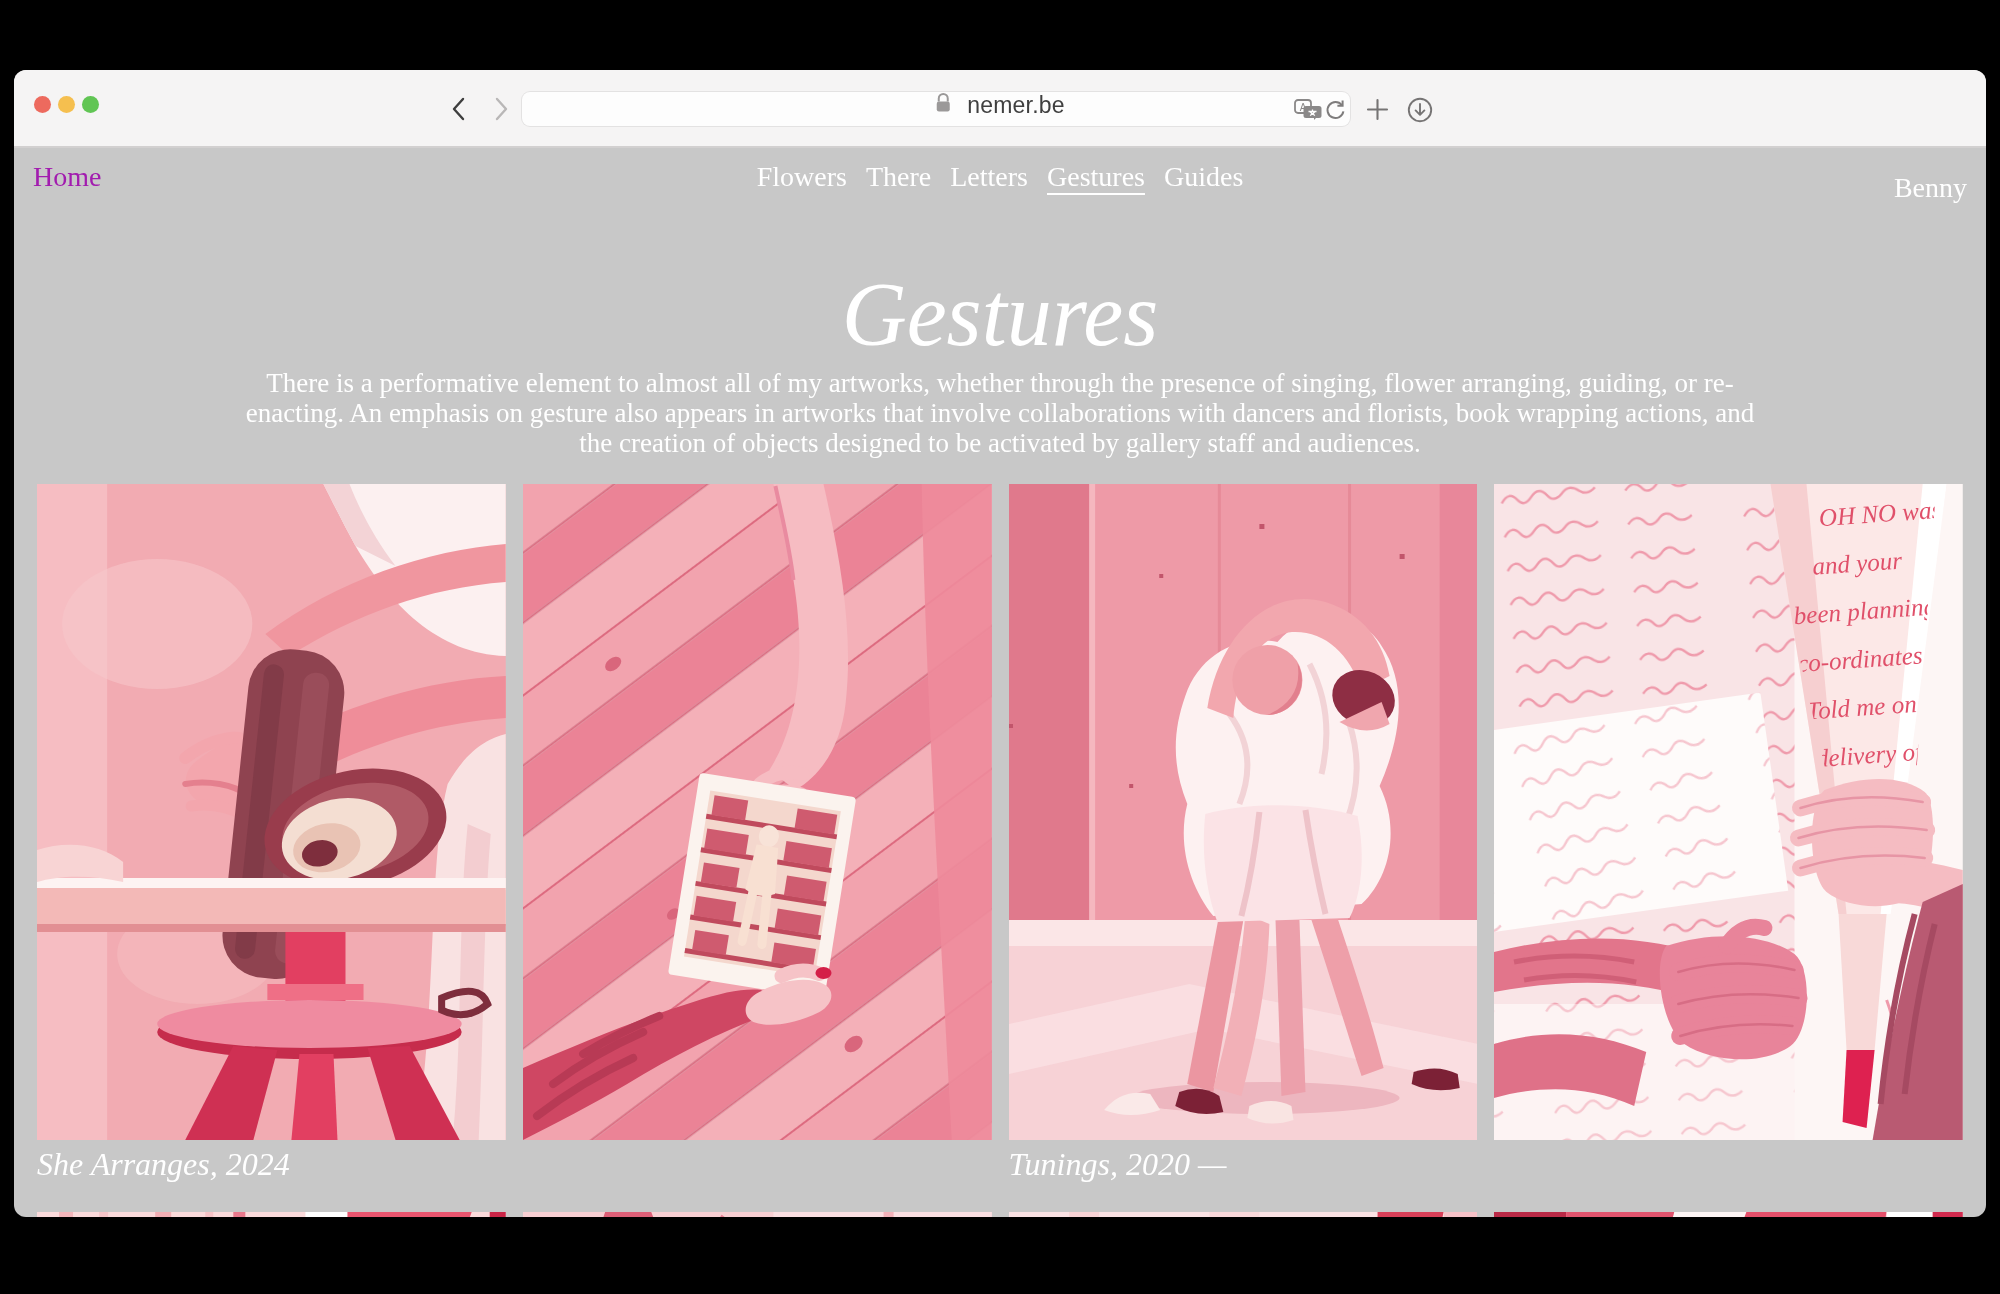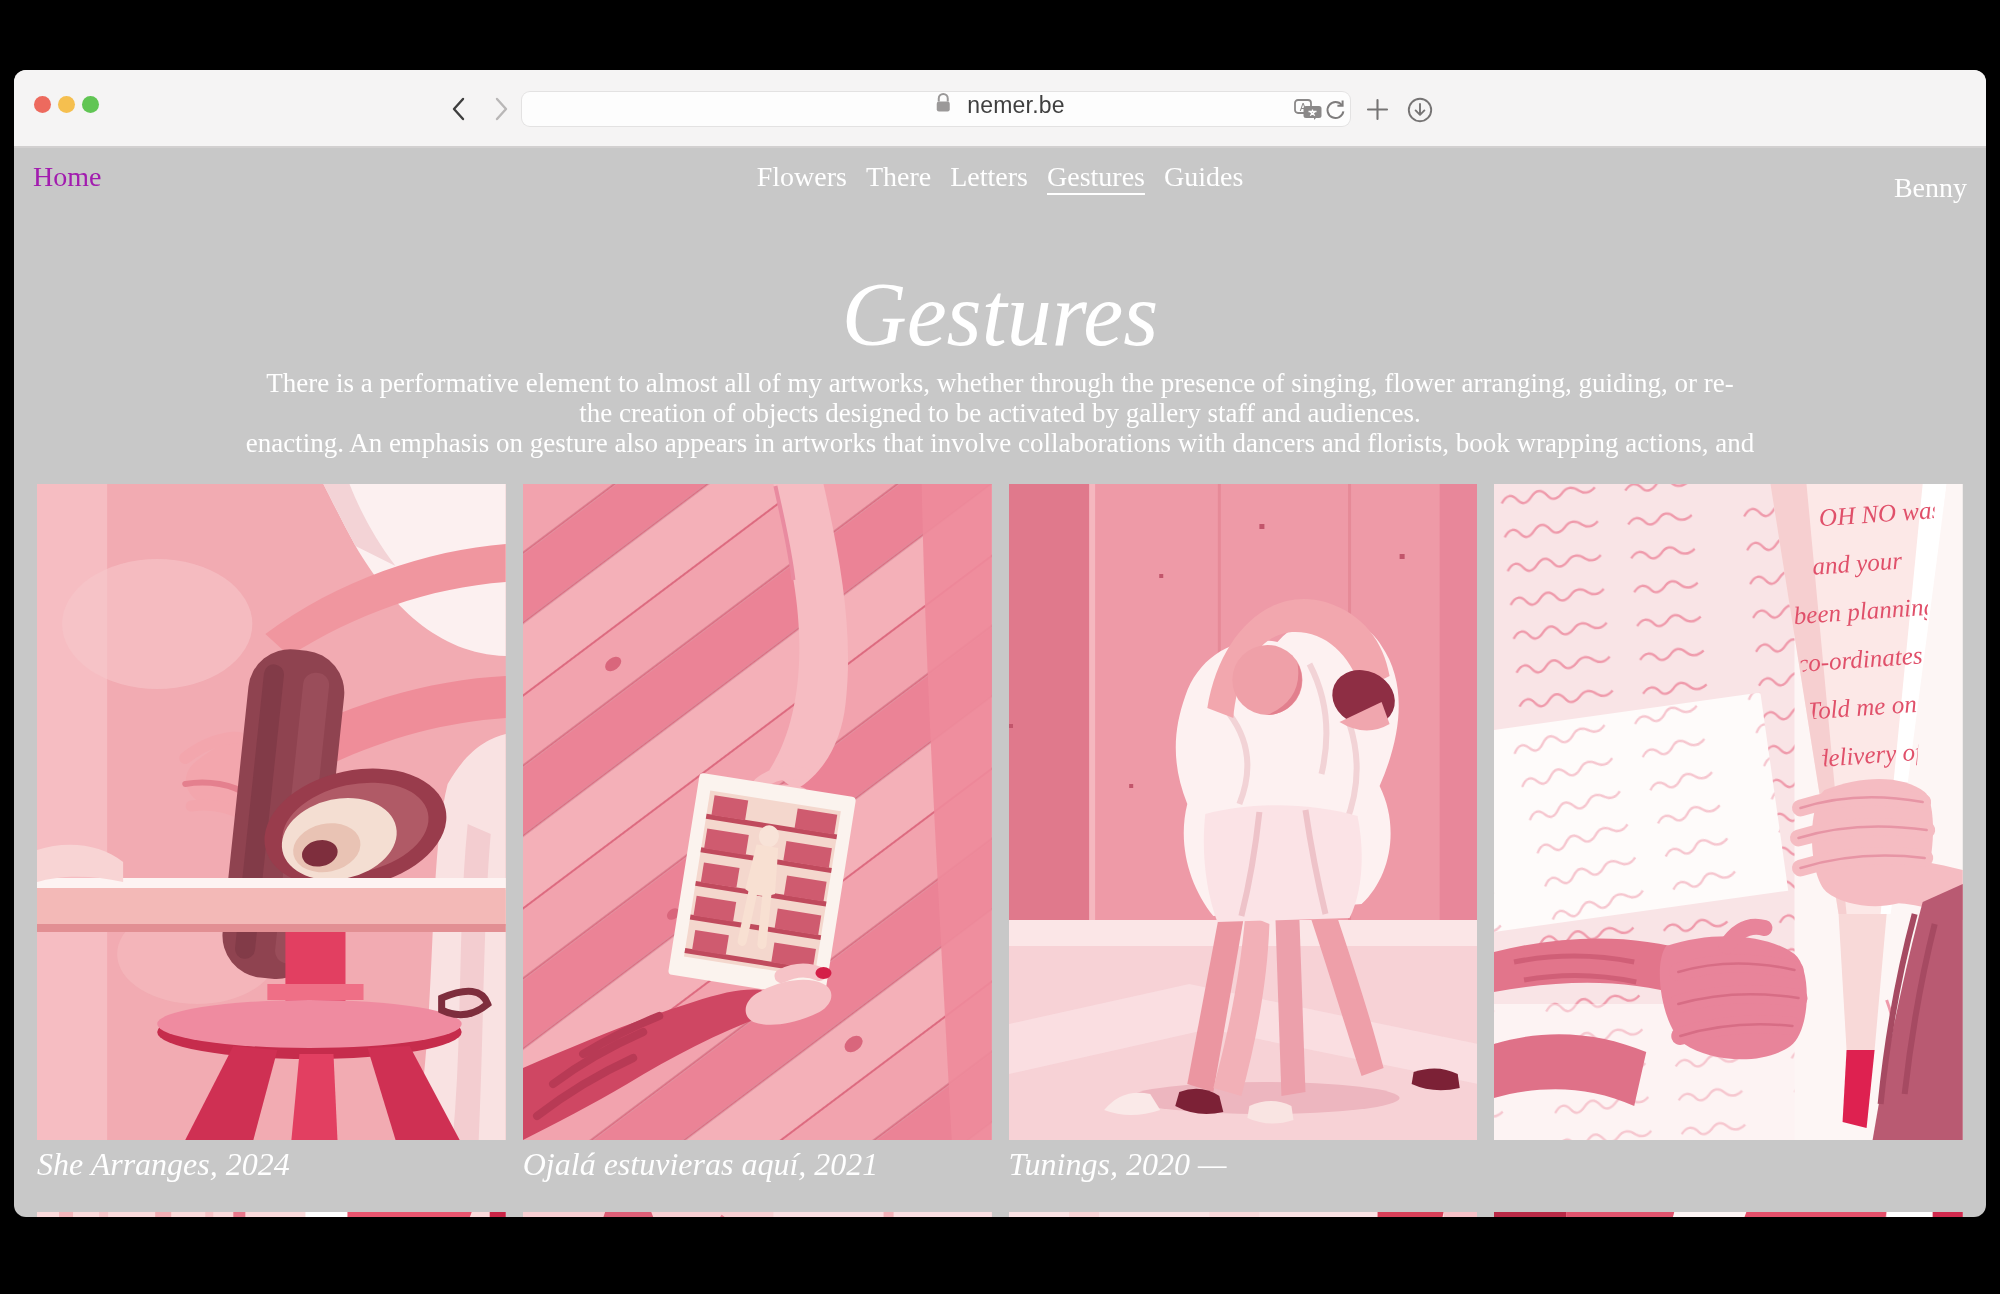--- a/index.html
+++ b/index.html
@@ -113,22 +113,22 @@
         <a class="nav-link active" href="#">Gestures</a>
         <a class="nav-link" href="#">Guides</a>
       </div>
       <a class="nav-user" href="#">Benny</a>
     </div>
 
     <h1 class="hero-title">Gestures</h1>
 
     <div class="hero-intro">
       <span>There is a performative element to almost all of my artworks, whether through the presence of singing, flower arranging, guiding, or re-</span>
+      <span>enacting. An emphasis on gesture also appears in artworks that involve collaborations with dancers and florists, book wrapping actions, and</span>
       <span>the creation of objects designed to be activated by gallery staff and audiences.</span>
-      <span>enacting. An emphasis on gesture also appears in artworks that involve collaborations with dancers and florists, book wrapping actions, and</span>
     </div>
 
     <div class="gallery">
 
       <a class="figure" href="#">
         <svg class="art" viewBox="0 0 468 656" preserveAspectRatio="none">
           <rect width="468" height="656" fill="#f2abb2"></rect>
           <rect width="70" height="656" fill="#f6c2c5" opacity=".8"></rect>
           <ellipse cx="120" cy="140" rx="95" ry="65" fill="#f7c6c9" opacity=".6"></ellipse>
           <ellipse cx="160" cy="470" rx="80" ry="50" fill="#f6bfc2" opacity=".5"></ellipse>
@@ -209,21 +209,20 @@
             <ellipse cx="238" cy="352" rx="10" ry="11" fill="#f8e3d8"></ellipse>
             <path d="M227,362 h22 l4,46 q-15,8 -30,0 Z" fill="#f8e0d2"></path>
             <path d="M231,408 l-3,52 M245,408 l3,52" stroke="#f8e0d2" stroke-width="9" stroke-linecap="round"></path>
           </g>
           <path d="M0,656 L0,584 C60,558 118,534 170,518 C200,508 222,504 238,506 L246,530 C200,546 150,572 104,600 C70,620 32,640 0,656 Z" fill="#cf4763"></path>
           <path d="M30,600 q40,-30 90,-52 M14,632 q44,-34 96,-58 M60,570 q36,-22 76,-38" stroke="#b83a55" stroke-width="8" fill="none" stroke-linecap="round"></path>
           <path d="M236,508 C258,496 284,492 300,500 C312,506 310,520 296,528 C272,540 246,544 230,538 C218,532 220,516 236,508 Z" fill="#f6c3c7"></path>
           <path d="M258,492 q20,-10 38,-2" stroke="#f6c3c7" stroke-width="14" fill="none" stroke-linecap="round"></path>
           <ellipse cx="300" cy="489" rx="8" ry="6" fill="#d41f48"></ellipse>
         </svg>
-        <span class="caption">Ojalá estuvieras aquí, 2021</span>
       </a>
 
       <a class="figure" href="#">
         <svg class="art" viewBox="0 0 468 656" preserveAspectRatio="none">
           <rect width="468" height="656" fill="#ee9aa7"></rect>
           <rect width="82" height="440" fill="#e0798c"></rect>
           <rect x="80" width="6" height="440" fill="#f5b7bf"></rect>
           <path d="M210,0 V436 M340,0 V436" stroke="#e68a98" stroke-width="3"></path>
           <rect x="430" width="38" height="440" fill="#e8879a"></rect>
           <g fill="#c2556b">

